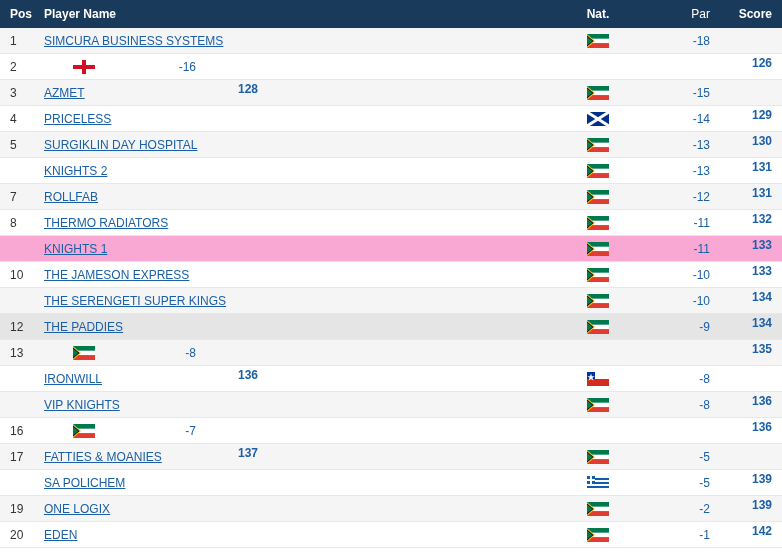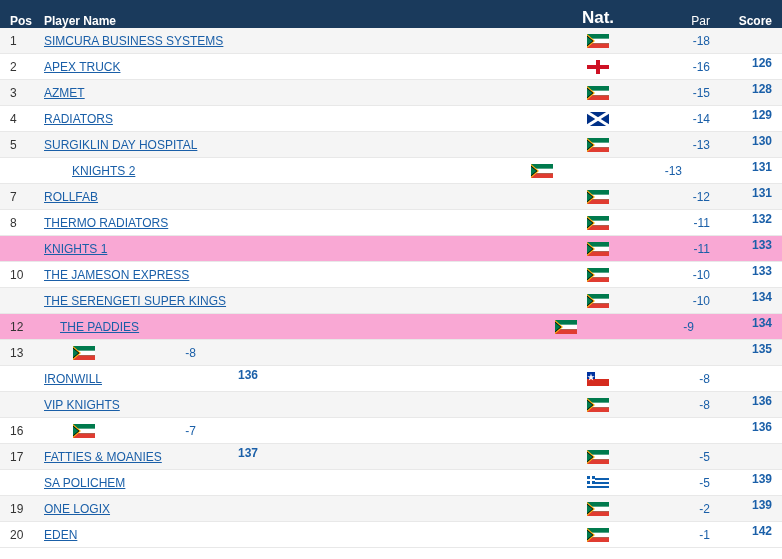--- a/index.html
+++ b/index.html
@@ -11,21 +11,21 @@
     }
 
     .table-container {
       width: 782px;
     }
 
     .header-row {
       background: #1a3a5c;
       color: #fff;
       display: flex;
-      align-items: flex-end;
+      align-items: center;
       height: 28px;
       padding: 0 4px;
     }
 
     .header-row .col-pos {
       width: 40px;
       padding-left: 6px;
       font-weight: bold;
       font-size: 12px;
     }
@@ -33,21 +33,21 @@
     .header-row .col-name {
       flex: 1;
       font-weight: bold;
       font-size: 12px;
     }
 
     .header-row .col-nat {
       width: 80px;
       text-align: center;
       font-weight: bold;
-      font-size: 17px;
+      font-size: 12px;
     }
 
     .header-row .col-par {
       width: 80px;
       text-align: right;
       font-weight: normal;
       font-size: 12px;
       padding-right: 8px;
     }
 
@@ -145,21 +145,20 @@
       <polygon points="0,1.5 6.5,7 0,12.5" fill="#000"></polygon>
       <polygon points="0,2.5 5.5,7 0,11.5" fill="#007a4d"></polygon>
       <rect x="0" y="6" width="22" height="2" fill="#000" opacity="0"></rect>
     </svg>
         </div>
     <div class="col-par">-18</div>
     <div class="col-score">126</div>
   </div>
       <div class="data-row" style="background: rgb(255, 255, 255);">
     <div class="col-pos">2</div>
-    <div class="col-name"><a href="#">APEX TRUCK</a></div>
     <div class="col-nat">
           <svg xmlns="http://www.w3.org/2000/svg" width="22" height="14" viewBox="0 0 22 14">
       <rect width="22" height="14" fill="#fff"></rect>
       <rect x="9" y="0" width="4" height="14" fill="#ce1124"></rect>
       <rect x="0" y="5" width="22" height="4" fill="#ce1124"></rect>
     </svg>
         </div>
     <div class="col-par">-16</div>
     <div class="col-score">128</div>
   </div>
@@ -176,21 +175,21 @@
       <polygon points="0,1.5 6.5,7 0,12.5" fill="#000"></polygon>
       <polygon points="0,2.5 5.5,7 0,11.5" fill="#007a4d"></polygon>
       <rect x="0" y="6" width="22" height="2" fill="#000" opacity="0"></rect>
     </svg>
         </div>
     <div class="col-par">-15</div>
     <div class="col-score">129</div>
   </div>
       <div class="data-row" style="background: rgb(255, 255, 255);">
     <div class="col-pos">4</div>
-    <div class="col-name"><a href="#">RADIATORS</a></div>
+    <div class="col-name"><a href="#">PRICELESS</a></div>
     <div class="col-nat">
           <svg xmlns="http://www.w3.org/2000/svg" width="22" height="14" viewBox="0 0 22 14">
       <rect width="22" height="14" fill="#003087"></rect>
       <line x1="0" y1="0" x2="22" y2="14" stroke="#fff" stroke-width="3"></line>
       <line x1="22" y1="0" x2="0" y2="14" stroke="#fff" stroke-width="3"></line>
     </svg>
         </div>
     <div class="col-par">-14</div>
     <div class="col-score">130</div>
   </div>
@@ -205,21 +204,21 @@
       <rect y="9.33" width="22" height="4.67" fill="#e03c31"></rect>
       <polygon points="0,0 8,7 0,14" fill="#ffb612"></polygon>
       <polygon points="0,1.5 6.5,7 0,12.5" fill="#000"></polygon>
       <polygon points="0,2.5 5.5,7 0,11.5" fill="#007a4d"></polygon>
       <rect x="0" y="6" width="22" height="2" fill="#000" opacity="0"></rect>
     </svg>
         </div>
     <div class="col-par">-13</div>
     <div class="col-score">131</div>
   </div>
-      <div class="data-row" style="background: rgb(255, 255, 255); gap: 28px;">
+      <div class="data-row" style="background: rgb(255, 255, 255);">
     <div class="col-pos"></div>
     <div class="col-name"><a href="#">KNIGHTS 2</a></div>
     <div class="col-nat">
           <svg xmlns="http://www.w3.org/2000/svg" width="22" height="14" viewBox="0 0 22 14">
       <rect width="22" height="14" fill="#007a4d"></rect>
       <rect y="0" width="22" height="4.67" fill="#007a4d"></rect>
       <rect y="4.67" width="22" height="4.66" fill="#fff"></rect>
       <rect y="9.33" width="22" height="4.67" fill="#e03c31"></rect>
       <polygon points="0,0 8,7 0,14" fill="#ffb612"></polygon>
       <polygon points="0,1.5 6.5,7 0,12.5" fill="#000"></polygon>
@@ -313,21 +312,21 @@
       <rect y="9.33" width="22" height="4.67" fill="#e03c31"></rect>
       <polygon points="0,0 8,7 0,14" fill="#ffb612"></polygon>
       <polygon points="0,1.5 6.5,7 0,12.5" fill="#000"></polygon>
       <polygon points="0,2.5 5.5,7 0,11.5" fill="#007a4d"></polygon>
       <rect x="0" y="6" width="22" height="2" fill="#000" opacity="0"></rect>
     </svg>
         </div>
     <div class="col-par">-10</div>
     <div class="col-score">134</div>
   </div>
-      <div class="data-row" style="background: #f9a8d4; gap: 16px;">
+      <div class="data-row" style="background: #e5e5e5;">
     <div class="col-pos">12</div>
     <div class="col-name"><a href="#">THE PADDIES</a></div>
     <div class="col-nat">
           <svg xmlns="http://www.w3.org/2000/svg" width="22" height="14" viewBox="0 0 22 14">
       <rect width="22" height="14" fill="#007a4d"></rect>
       <rect y="0" width="22" height="4.67" fill="#007a4d"></rect>
       <rect y="4.67" width="22" height="4.66" fill="#fff"></rect>
       <rect y="9.33" width="22" height="4.67" fill="#e03c31"></rect>
       <polygon points="0,0 8,7 0,14" fill="#ffb612"></polygon>
       <polygon points="0,1.5 6.5,7 0,12.5" fill="#000"></polygon>

